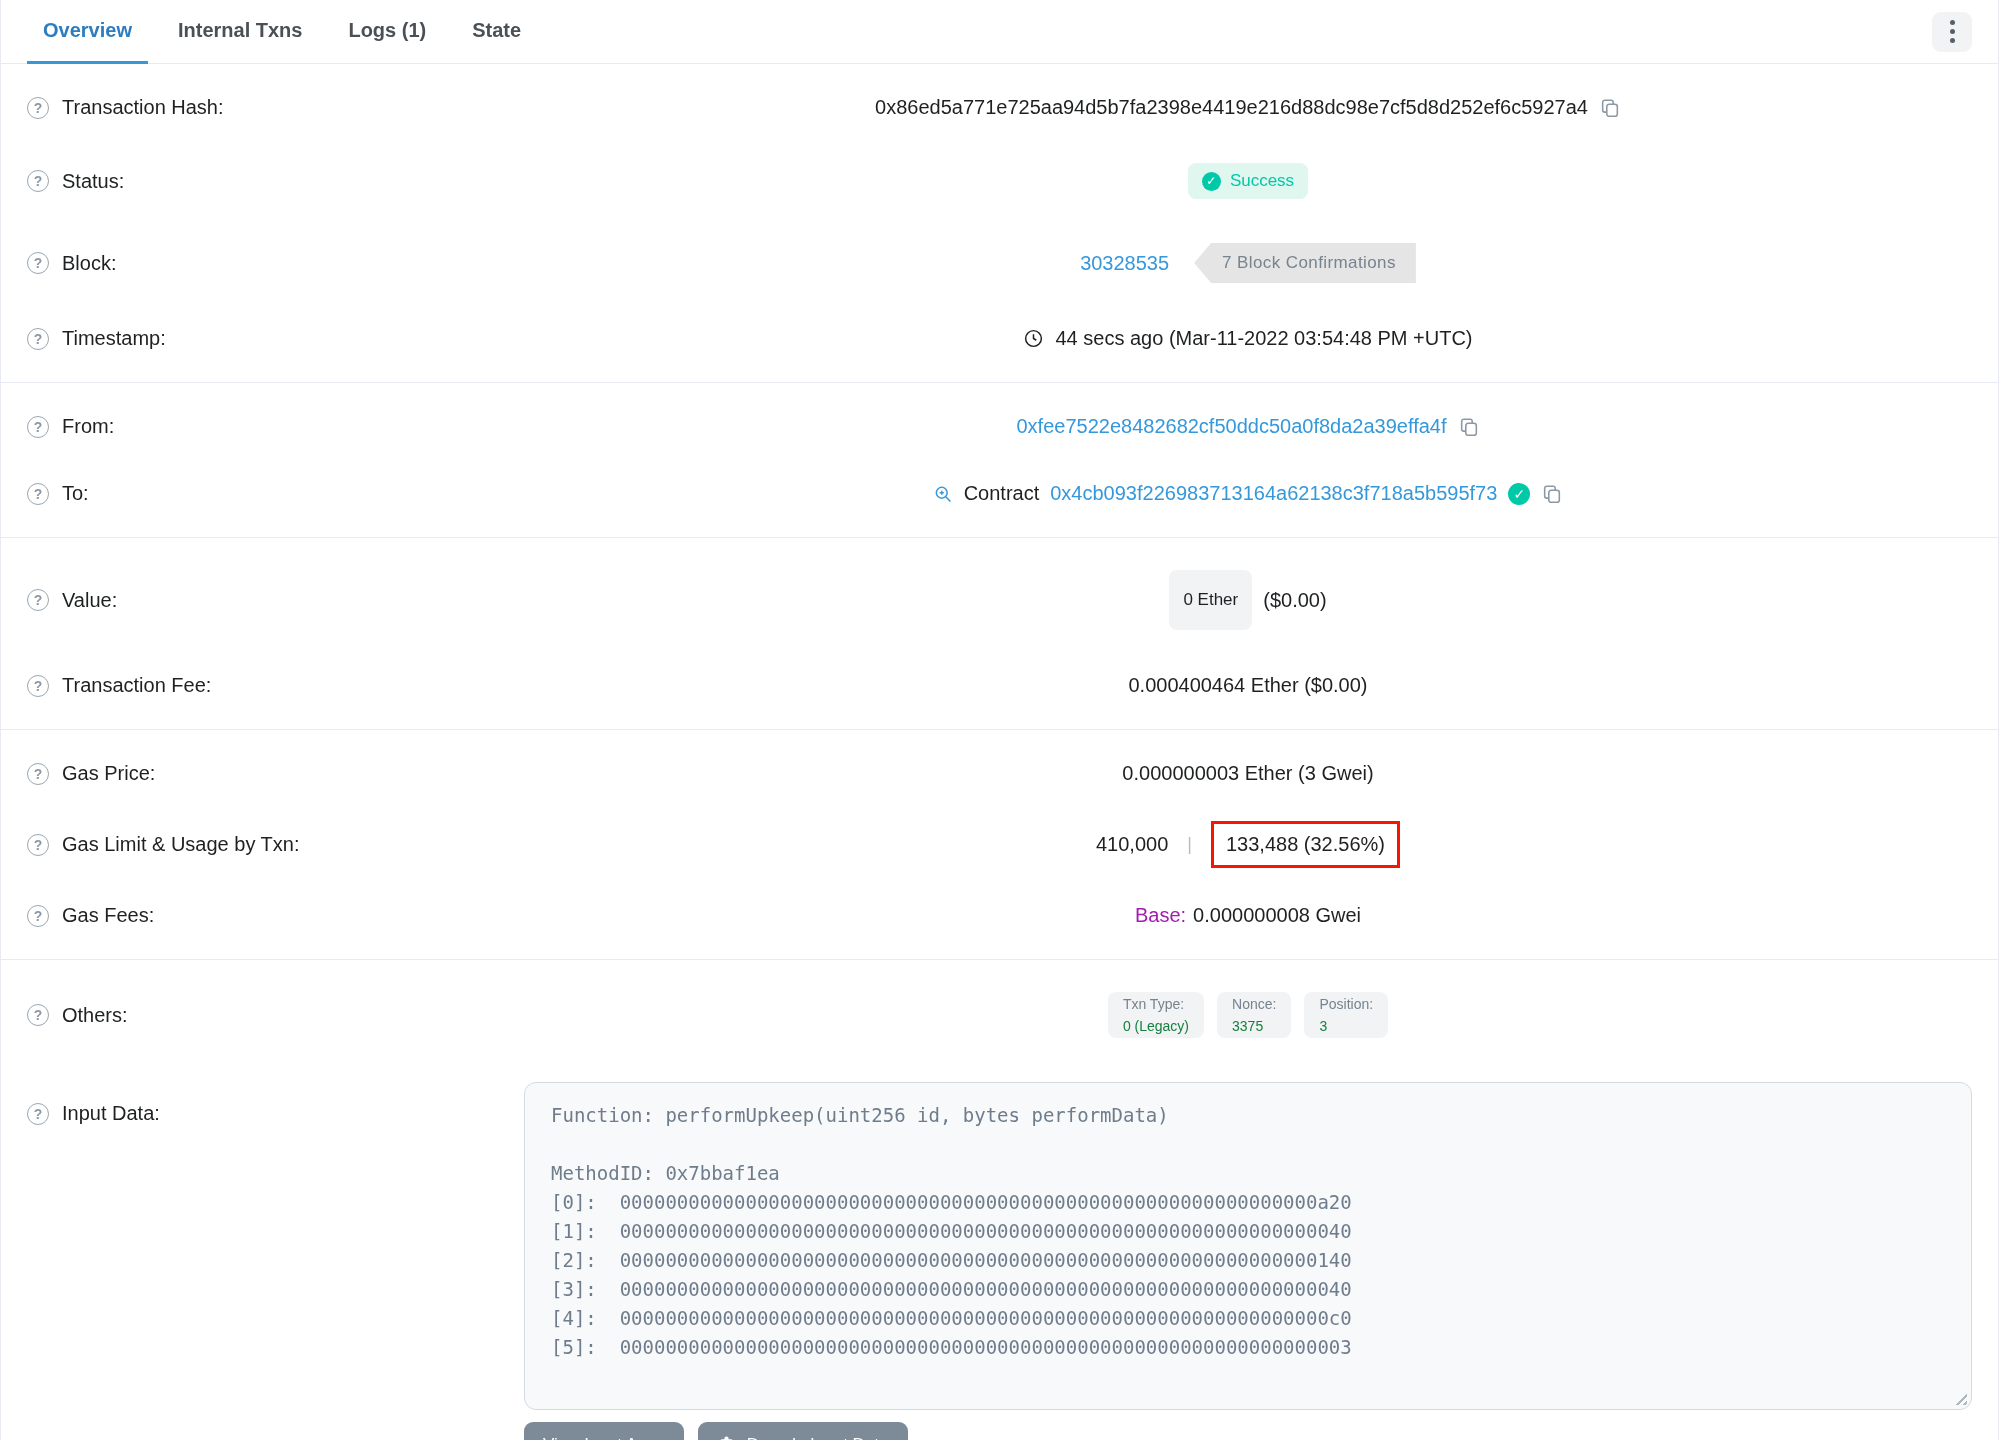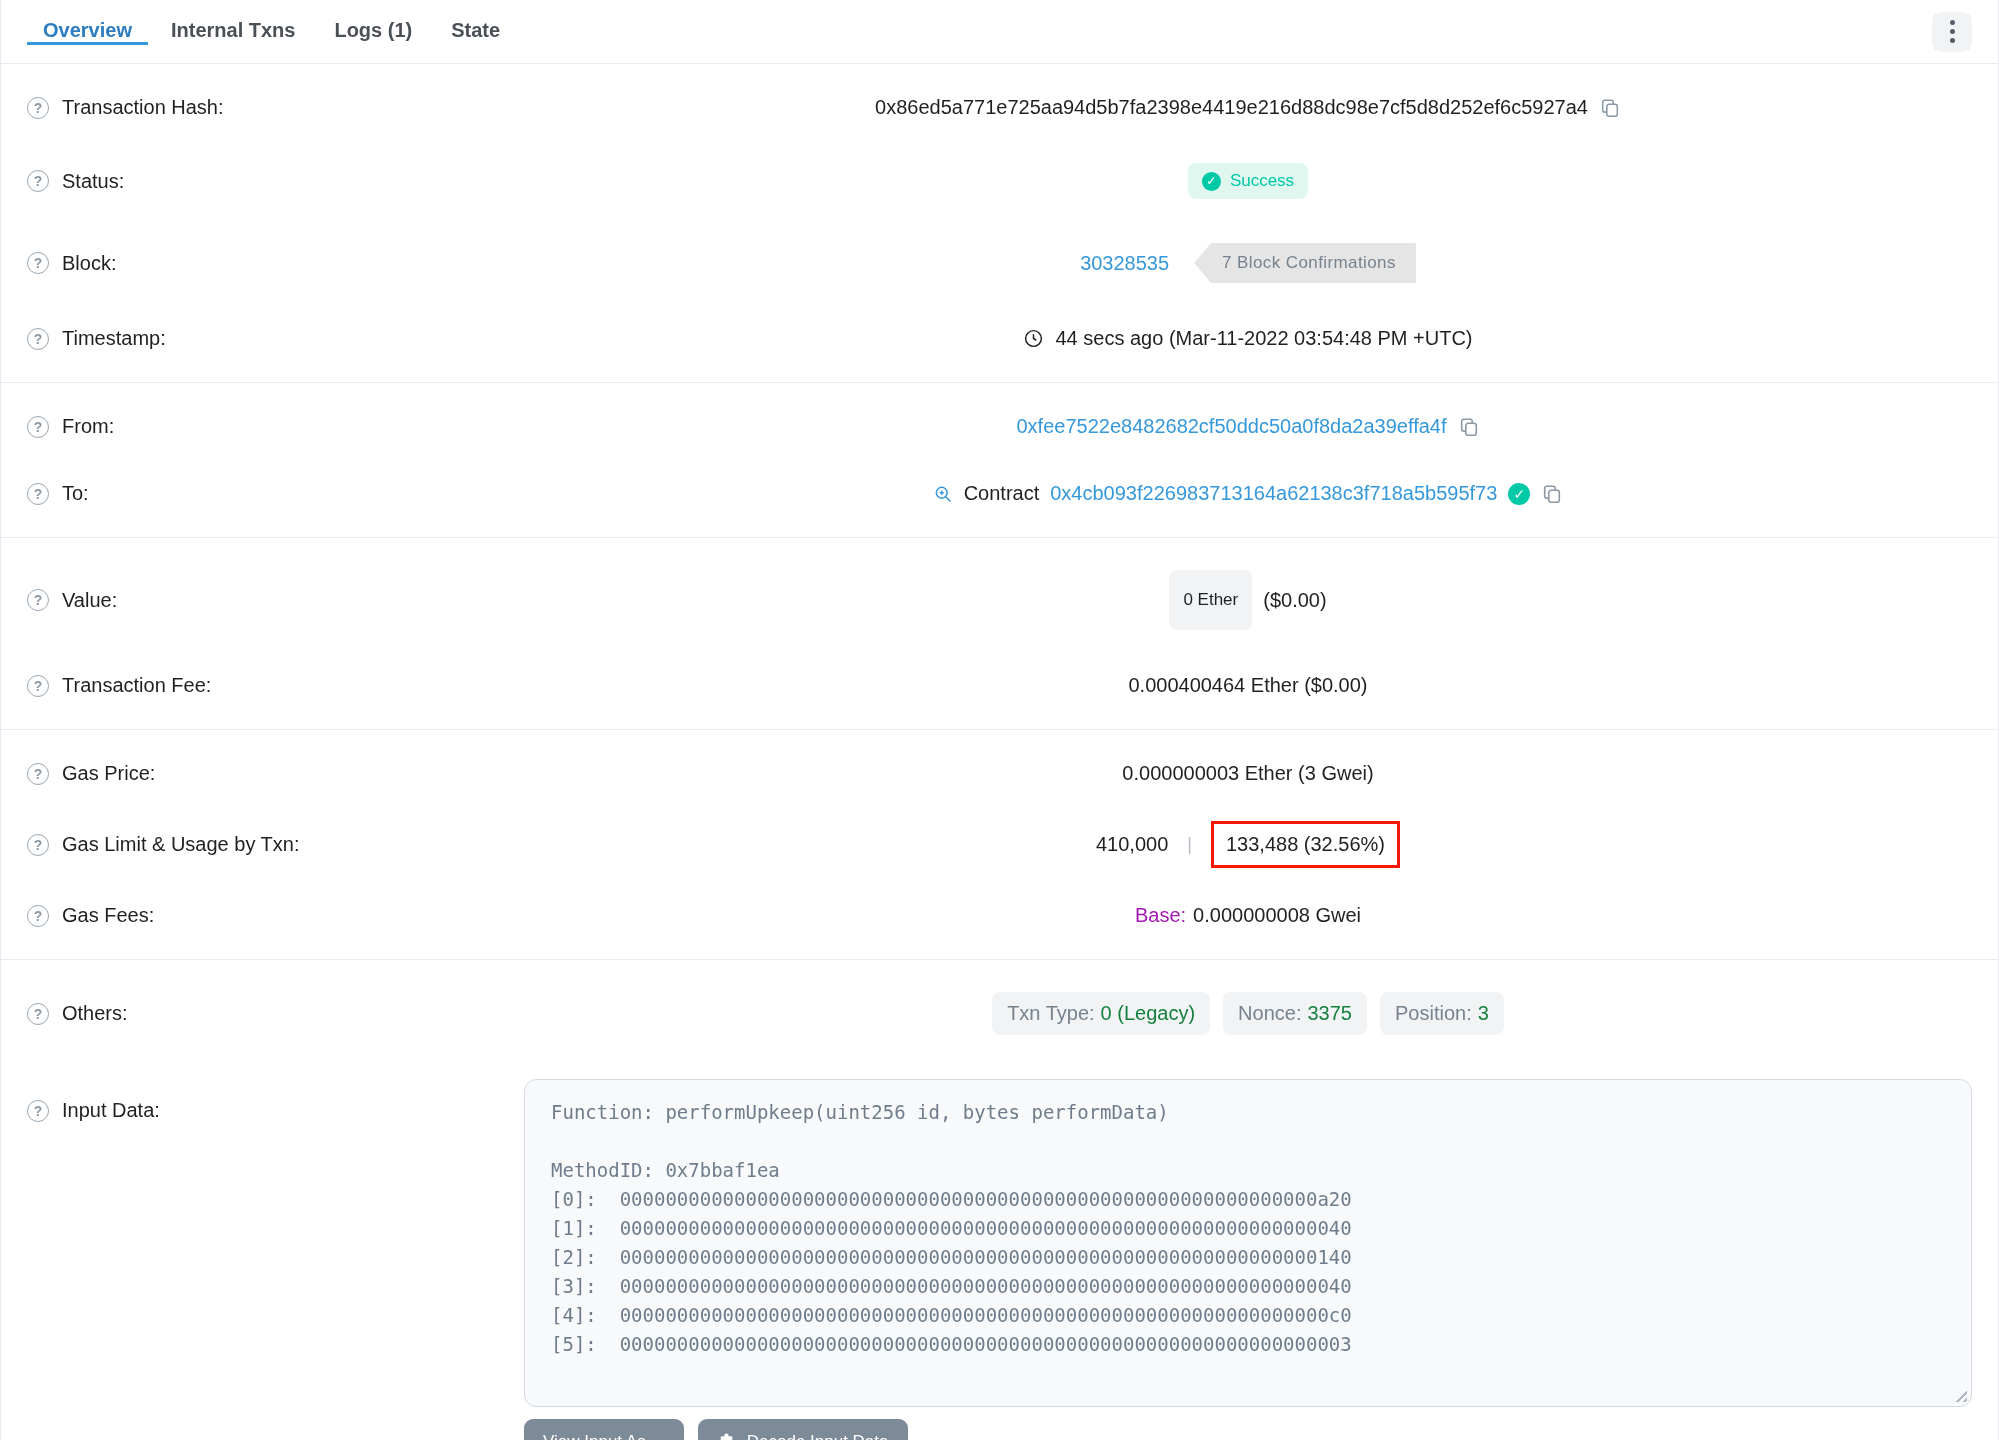--- a/index.html
+++ b/index.html
@@ -19,21 +19,21 @@
   }
   
   .tabbar {
     display: flex;
     align-items: stretch;
     justify-content: space-between;
     height: 64px;
     border-bottom: 1px solid #e7eaf3;
     padding: 0 26px;
   }
-  .tabs { display: flex; gap: 7px; align-items: center; }
+  .tabs { display: flex; gap: 14px; }
   .tab {
     display: flex;
     align-items: center;
     padding: 0 16px;
     font-size: 20px;
     font-weight: 600;
     color: #4a5056;
     border-bottom: 3px solid transparent;
     margin-bottom: -1px;
     cursor: pointer;
@@ -95,22 +95,22 @@
     padding: 10px 20px 10px 28px;
     clip-path: polygon(17px 0, 100% 0, 100% 100%, 17px 100%, 0 50%);
     white-space: nowrap;
   }
   .gray-badge {
     background: #f1f3f5; border-radius: 8px;
     padding: 20px 14px; font-size: 17px; color: #1e2022;
   }
   .others-badge {
     background: #f1f3f5; border-radius: 8px;
-    padding: 10px 15px; font-size: 20px;
-    display: inline-flex; gap: 6px; white-space: nowrap;
+    padding: 4px 15px; font-size: 14px;
+    display: inline-flex; gap: 6px; white-space: nowrap; flex-direction: column;
   }
   .others-badge .bl { color: #77838f; }
   .others-badge .bv { color: #15803d; }
   .sep-pipe { color: #b4bcc4; font-size: 18px; margin: 0 8px; }
   .red-annotation {
     border: 3px solid #f71505;
     padding: 9px 12px;
     display: inline-block;
     color: #1e2022;
   }

